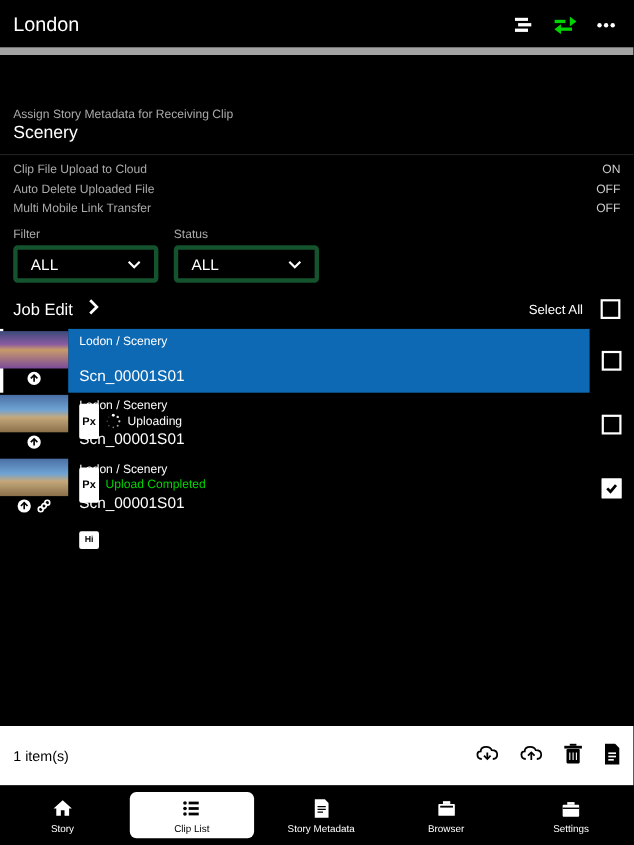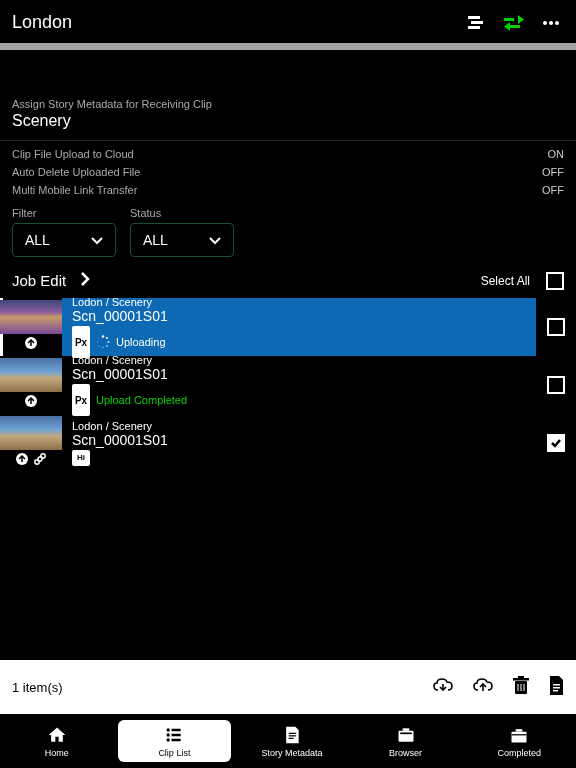--- a/index.html
+++ b/index.html
@@ -50,23 +50,23 @@
 
   
   .filters {
     display: flex;
     gap: 14px;
     padding: 4px 12px 10px 12px;
   }
   .filter-group { display: flex; flex-direction: column; gap: 4px; }
   .filter-label { font-size: 11px; color: #aaa; }
   .dropdown {
-    width: 104px;
+    width: 132px;
     height: 34px;
-    border: 1px solid #14532d;
+    border: 4px solid #14532d;
     border-radius: 4px;
     display: flex;
     align-items: center;
     justify-content: space-between;
     padding: 0 12px;
     font-size: 14px;
     cursor: pointer;
   }
 
   
@@ -122,22 +122,22 @@
     gap: 4px;
     align-items: center;
     justify-content: center;
     width: 100%;
   }
   .clip-body {
     flex: 1;
     padding: 6px 10px;
     display: flex;
     flex-direction: column;
-    justify-content: center;
-    gap: 0;
+    justify-content: space-between;
+    gap: 16px;
   }
   .clip.selected .clip-body { background: #0d69b3; }
   .clip .selected-strip{
     position:absolute;left:0;top:0;width:3px;height:100%;background:#fff;display:none;
   }
   .clip.selected .selected-strip{display:block;}
   .clip-sub { font-size: 11px; }
   .clip-title { font-size: 14px; }
   .clip-status-row { display: flex; align-items: center; gap: 6px; margin-top: 2px; }
   .px-badge {
@@ -438,21 +438,21 @@
           <rect x="5" y="14" width="5" height="1.5" fill="#fff"></rect>
         </svg></span>
   </div>
 </div>
 
 <div class="nav">
   <div class="nav-item">
     <svg viewBox="0 0 24 24">
         <path fill="#fff" d="M12 3 L2 12 H5 V20 H10 V14 H14 V20 H19 V12 H22 Z"></path>
       </svg>
-    <span>Home</span>
+    <span>Story</span>
   </div>
   <div class="nav-item active">
     <svg viewBox="0 0 24 24">
         <g fill="#000">
           <circle cx="5" cy="6" r="2"></circle>
           <rect x="9" y="4.5" width="11" height="3"></rect>
           <circle cx="5" cy="12" r="2"></circle>
           <rect x="9" y="10.5" width="11" height="3"></rect>
           <circle cx="5" cy="18" r="2"></circle>
           <rect x="9" y="16.5" width="11" height="3"></rect>
@@ -482,15 +482,15 @@
     <span>Browser</span>
   </div>
   <div class="nav-item">
     <svg viewBox="0 0 24 24">
         <g fill="#fff">
           <rect x="3" y="8" width="18" height="13" rx="1"></rect>
           <rect x="8" y="5" width="8" height="3"></rect>
         </g>
         <rect x="3" y="11" width="18" height="1.5" fill="#000"></rect>
       </svg>
-    <span>Completed</span>
+    <span>Settings</span>
   </div>
 </div>
 
 </body></html>

